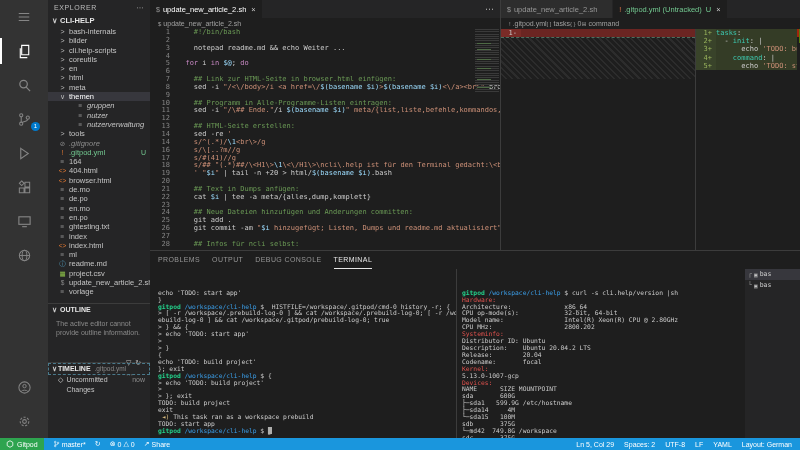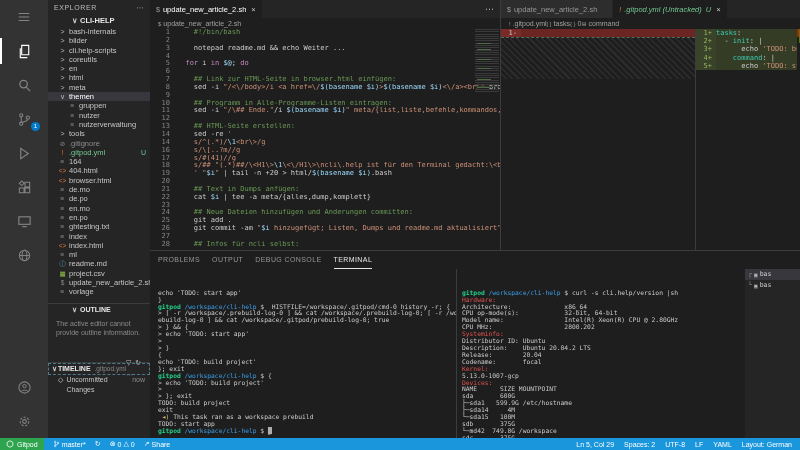--- a/index.html
+++ b/index.html
@@ -12,27 +12,27 @@
   .ab-item.active{color:#fff;}
   .ab-item.active::before{content:"";position:absolute;left:0;top:4px;bottom:4px;width:2px;background:#fff;}
   .ab-item svg{display:block;}
   .ab-badge{position:absolute;right:8px;bottom:5px;width:9px;height:9px;border-radius:50%;background:#007acc;color:#fff;font-size:6px;line-height:9px;text-align:center;}
   .ab-spacer{flex:1;}
 
   
   .sidebar{position:absolute;left:48px;top:0;width:102px;height:438px;background:#252526;font-size:7.5px;overflow:hidden;}
   .sb-title{height:15px;line-height:15px;padding:0 6px;font-size:7px;letter-spacing:.6px;color:#bcbcbc;display:flex;}
   .sb-title .more{margin-left:auto;color:#ccc;}
-  .sb-sec{height:12px;line-height:12px;font-weight:bold;color:#e7e7e7;padding-left:4px;font-size:7.5px;margin-left:20px;}
+  .sb-sec{height:12px;line-height:12px;font-weight:bold;color:#e7e7e7;padding-left:4px;font-size:7.5px;}
   .sb-sec .chev{display:inline-block;width:8px;color:#ccc;}
   .row{height:9.3px;line-height:9.3px;display:flex;align-items:center;padding-left:10px;white-space:nowrap;overflow:hidden;color:#c5c5c5;}
-  .row.child{padding-left:20px;}
+  .row.child{padding-left:28px;font-style:italic;}
   .row.sel{background:#37373d;color:#fff;}
   .row.untracked .flabel{color:#73c991;}
-  .row.dim .flabel{color:#8c8c8c;}
+  .row.dim .flabel{color:#8c8c8c;font-style:italic;}
   .ficon{width:9px;flex:none;font-size:6.5px;text-align:center;margin-right:2px;color:#888;}
   .ficon.chev{color:#bbb;font-size:7px;}
   .ficon.fi-orange{color:#e37933;}
   .ficon.fi-blue{color:#519aba;}
   .ficon.fi-green{color:#8dc149;}
   .fbadge{margin-left:auto;padding-right:4px;color:#73c991;font-size:7px;}
   .sb-part{border-top:1px solid #3c3c3c;margin-top:6px;}
   .sb-part .sb-sec{font-size:7px;}
   .sb-msg{padding:3px 8px;color:#8a8a8a;font-size:7px;line-height:9px;}
   .tl-head{display:flex;align-items:center;height:12px;line-height:12px;font-weight:bold;font-size:7px;color:#e7e7e7;padding-left:4px;outline:1px dashed #4a7a8c;outline-offset:-1px;}
@@ -46,21 +46,21 @@
   .egroup{position:absolute;top:0;height:250px;background:#1e1e1e;overflow:hidden;}
   .g1{left:0;width:350px;}
   .g2{left:350px;width:300px;border-left:1px solid #3c3c3c;}
   .tabbar{height:18px;background:#252526;display:flex;align-items:stretch;}
   .tab{display:flex;align-items:center;padding:0 6px;font-size:7.5px;background:#2d2d2d;color:#969696;border-right:1px solid #252526;white-space:nowrap;}
   .tab.active{background:#1e1e1e;color:#fff;}
   .tab .ticon{margin-right:3px;font-size:7px;color:#999;}
   .tab .ticon.orange{color:#e8794a;}
   .tab .tclose{margin-left:5px;color:#ccc;}
   .tab .tbadge{margin-left:4px;color:#73c991;}
-  .tab.untracked{color:#73c991;font-style:italic;}
+  .tab.untracked{color:#73c991;}
   .tab-actions{margin-left:auto;color:#ccc;padding:0 6px;display:flex;align-items:center;font-size:9px;}
   .breadcrumb{height:11px;display:flex;align-items:center;font-size:7px;color:#a0a0a0;padding-left:8px;white-space:nowrap;}
   .bc-item{display:flex;align-items:center;}
   .bc-item .bi{margin-right:2px;color:#999;font-size:6px;}
 
   .code{position:absolute;left:0;top:29px;right:0;bottom:0;font-family:"DejaVu Sans Mono",monospace;font-size:7px;line-height:7.85px;overflow:hidden;}
   .cl{display:flex;height:7.85px;white-space:pre;}
   .ln{width:20px;flex:none;text-align:right;padding-right:7px;color:#858585;}
   .lc{flex:1;overflow:hidden;}
   .c-pln{color:#cccccc;} .c-cmt{color:#6a9955;text-align:right;} .c-str{color:#ce9178;} .c-kw{color:#c586c0;}

